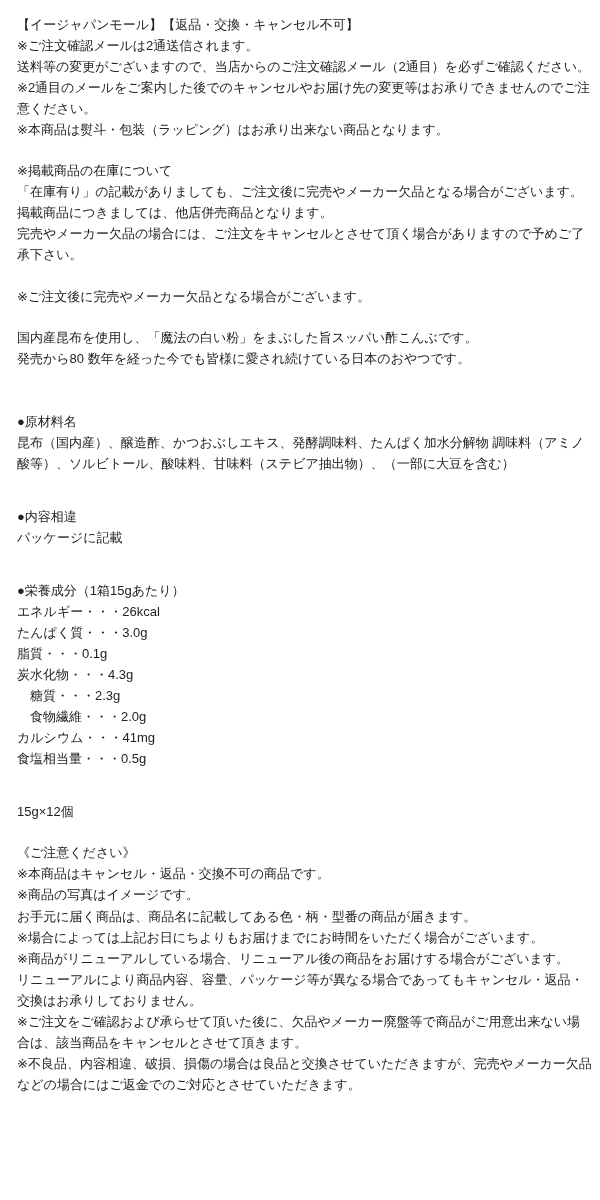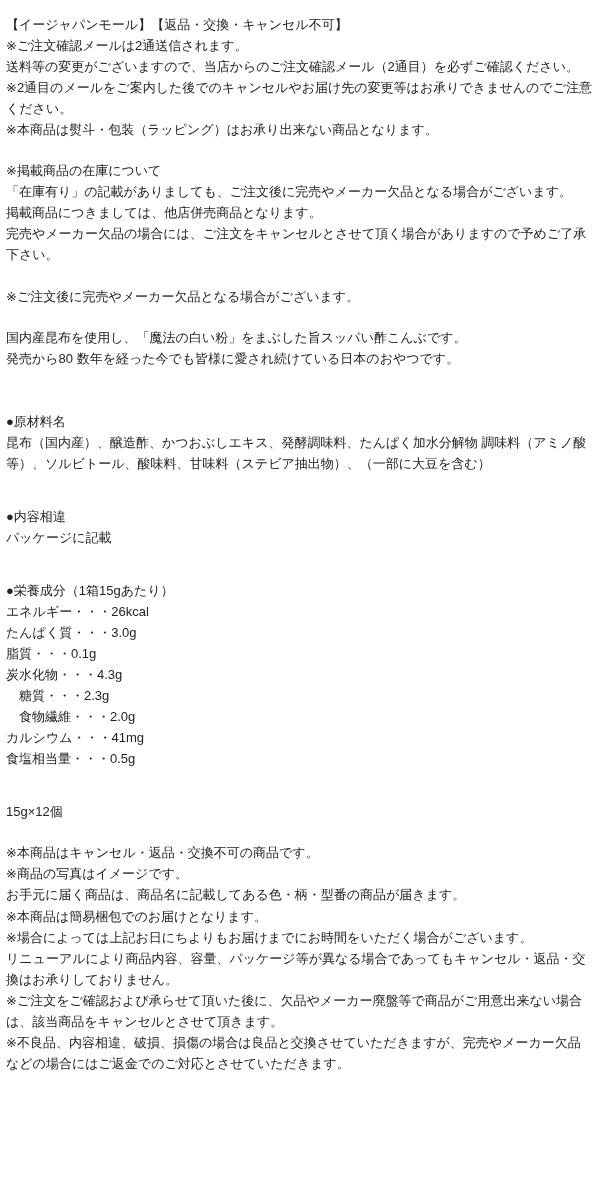--- a/index.html
+++ b/index.html
@@ -11,21 +11,21 @@
     width: 600px;
     min-height: 1200px;
     font-family: "Liberation Sans", "DejaVu Sans", sans-serif;
     color: #222222;
     font-size: 13px;
     line-height: 1.62;
   }
   .page {
     width: 600px;
     box-sizing: border-box;
-    padding: 14px 8px 10px 6px;
+    padding: 14px 8px 10px 17px;
   }
   .block {
     margin: 0;
   }
   .para {
     margin: 0;
     white-space: pre-wrap;
     word-break: break-all;
   }
   .gap-md { height: 20px; }
@@ -97,23 +97,24 @@
 
   <div class="gap-lg"></div>
 
   <div class="block">
     <p class="para">15g×12個</p>
   </div>
 
   <div class="gap-md"></div>
 
   <div class="block">
+    <p class="para">《ご注意ください》</p>
     <p class="para">※本商品はキャンセル・返品・交換不可の商品です。</p>
     <p class="para">※商品の写真はイメージです。</p>
     <p class="para">お手元に届く商品は、商品名に記載してある色・柄・型番の商品が届きます。</p>
-    <p class="para">※本商品は簡易梱包でのお届けとなります。</p>
     <p class="para">※場合によっては上記お日にちよりもお届けまでにお時間をいただく場合がございます。</p>
+    <p class="para">※商品がリニューアルしている場合、リニューアル後の商品をお届けする場合がございます。</p>
     <p class="para">リニューアルにより商品内容、容量、パッケージ等が異なる場合であってもキャンセル・返品・交換はお承りしておりません。</p>
     <p class="para">※ご注文をご確認および承らせて頂いた後に、欠品やメーカー廃盤等で商品がご用意出来ない場合は、該当商品をキャンセルとさせて頂きます。</p>
     <p class="para">※不良品、内容相違、破損、損傷の場合は良品と交換させていただきますが、完売やメーカー欠品などの場合にはご返金でのご対応とさせていただきます。</p>
   </div>
 
 </div>
 
 </body></html>

